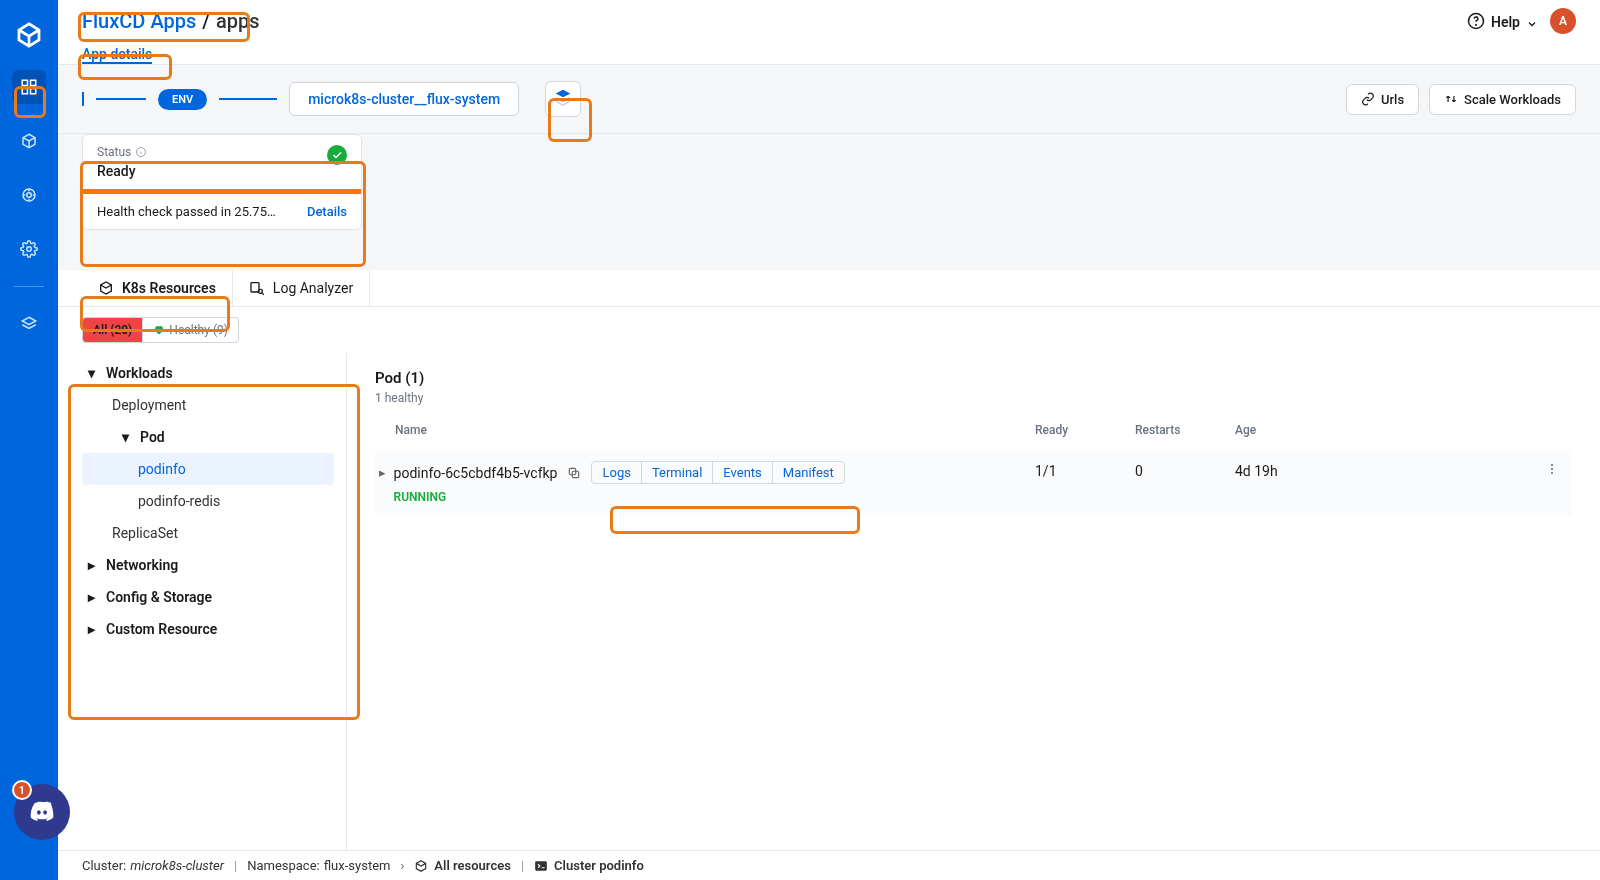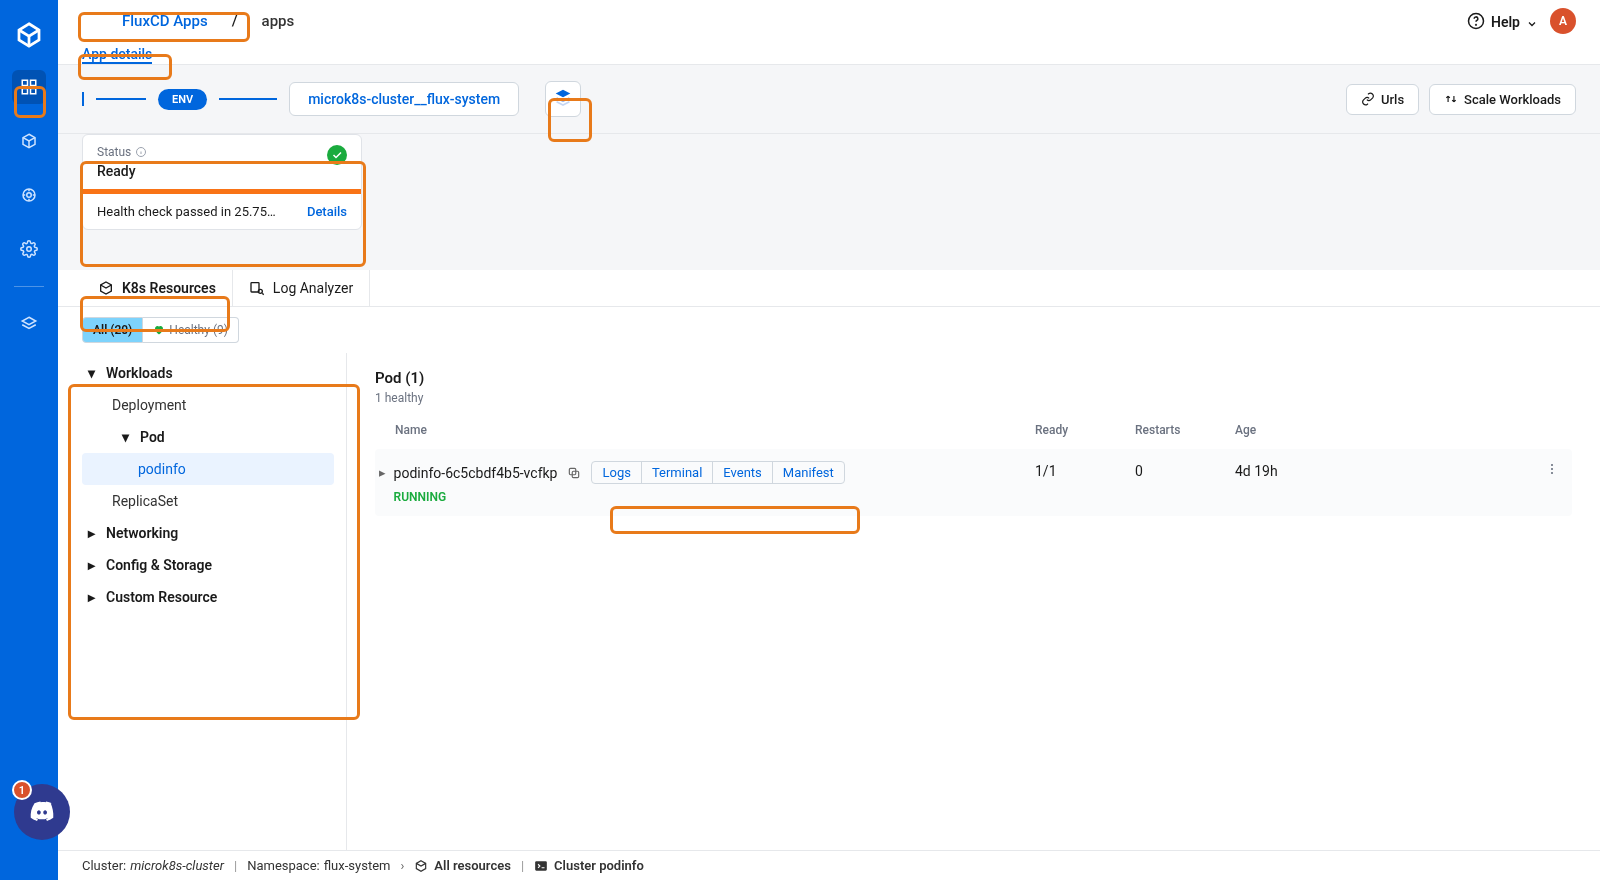--- a/index.html
+++ b/index.html
@@ -7,21 +7,21 @@
 
 .sidebar { position: absolute; left: 0; top: 0; width: 58px; height: 100%; background: #0066dd; display: flex; flex-direction: column; align-items: center; padding-top: 20px; gap: 20px; }
 .sidebar-logo { width: 30px; height: 30px; color: #fff; }
 .sidebar-item { width: 34px; height: 34px; display: flex; align-items: center; justify-content: center; color: #cfe4ff; border-radius: 6px; cursor: pointer; }
 .sidebar-item.active { background: #0052b4; color: #fff; }
 .sidebar-divider { width: 30px; height: 1px; background: rgba(255,255,255,0.3); }
 
 .main { position: absolute; left: 58px; top: 0; right: 0; bottom: 30px; display: flex; flex-direction: column; }
 
 .topbar { display: flex; align-items: center; justify-content: space-between; padding: 8px 24px 0 24px; }
-.breadcrumb { font-size: 15px; display: flex; align-items: center; gap: 24px; font-weight: 500; padding-left: 40px; }
+.breadcrumb { font-size: 20px; display: flex; align-items: center; gap: 6px; font-weight: 500; }
 .breadcrumb .bc-link { color: #0066dd; }
 .breadcrumb .bc-cur { color: #333; }
 .topbar-right { display: flex; align-items: center; gap: 12px; }
 .help-btn { display: flex; align-items: flex-end; gap: 6px; font-size: 14px; font-weight: 600; cursor: pointer; }
 .avatar { width: 26px; height: 26px; border-radius: 50%; background: #d9512c; color: #fff; display: flex; align-items: center; justify-content: center; font-weight: 600; font-size: 12px; }
 
 .tabstrip { padding: 12px 24px 0 24px; }
 .tab { display: inline-block; color: #0066dd; font-weight: 500; font-size: 14px; border-bottom: 2px solid #0066dd; }
 
 .envrow { background: #f5f6f8; padding: 16px 24px; display: flex; align-items: center; justify-content: space-between; border-bottom: 1px solid #e6e8eb; border-top: 1px solid #e6e8eb; }
@@ -41,21 +41,21 @@
 .status-ok { width: 20px; height: 20px; border-radius: 50%; background: #1aab3e; display: flex; align-items: center; justify-content: center; color: #fff; }
 .statuscard-bot { border-top: 5px solid #f97316; padding: 10px 14px; display: flex; justify-content: space-between; font-size: 13px; }
 .statuscard-bot .details { color: #0066dd; font-weight: 500; cursor: pointer; }
 
 .sectiontabs { padding: 0 24px; border-bottom: 1px solid #e6e8eb; display: flex; gap: 0; }
 .stab { display: flex; align-items: center; gap: 8px; padding: 10px 16px; font-size: 14px; cursor: pointer; border-right: 1px solid #e6e8eb; }
 .stab.active { font-weight: 600; }
 
 .filterpills { padding: 10px 24px; display: flex; gap: 0; }
 .fpill { border: 1px solid #d0d7de; padding: 5px 10px; font-size: 12px; cursor: pointer; display: flex; align-items: center; gap: 4px; }
-.fpill.first { border-radius: 4px 0 0 4px; background: #7dd3fc; font-weight: 600; }
+.fpill.first { border-radius: 4px 0 0 4px; background: #ef4444; font-weight: 600; }
 .fpill.last { border-radius: 0 4px 4px 0; border-left: none; color: #6b7280; }
 
 .bodysplit { display: flex; flex: 1; overflow: hidden; }
 .tree { width: 288px; padding: 4px 12px 0 24px; }
 .tree-row { display: flex; align-items: center; gap: 8px; padding: 8px 6px; font-size: 14px; cursor: pointer; border-radius: 4px; }
 .tree-row.cat { font-weight: 600; }
 .tree-row.sub { padding-left: 30px; font-weight: 400; color: #333; }
 .tree-row.sub2 { padding-left: 40px; font-weight: 600; }
 .tree-row.leaf { padding-left: 56px; font-weight: 400; color: #333; }
 .tree-row.sel { background: #eaf3ff; color: #0066dd; }
@@ -263,20 +263,21 @@
       <div class="tree-row cat">
           <span class="caret">▾</span>
           <span>Workloads</span>
         </div>
       <div class="tree-row sub">Deployment</div>
       <div class="tree-row sub2">
           <span class="caret">▾</span>
           <span>Pod</span>
         </div>
       <div class="tree-row leaf sel">podinfo</div>
+      <div class="tree-row leaf">podinfo-redis</div>
       <div class="tree-row sub">ReplicaSet</div>
       <div class="tree-row cat">
           <span class="caret">▸</span>
           <span>Networking</span>
         </div>
       <div class="tree-row cat">
           <span class="caret">▸</span>
           <span>Config &amp; Storage</span>
         </div>
       <div class="tree-row cat">

